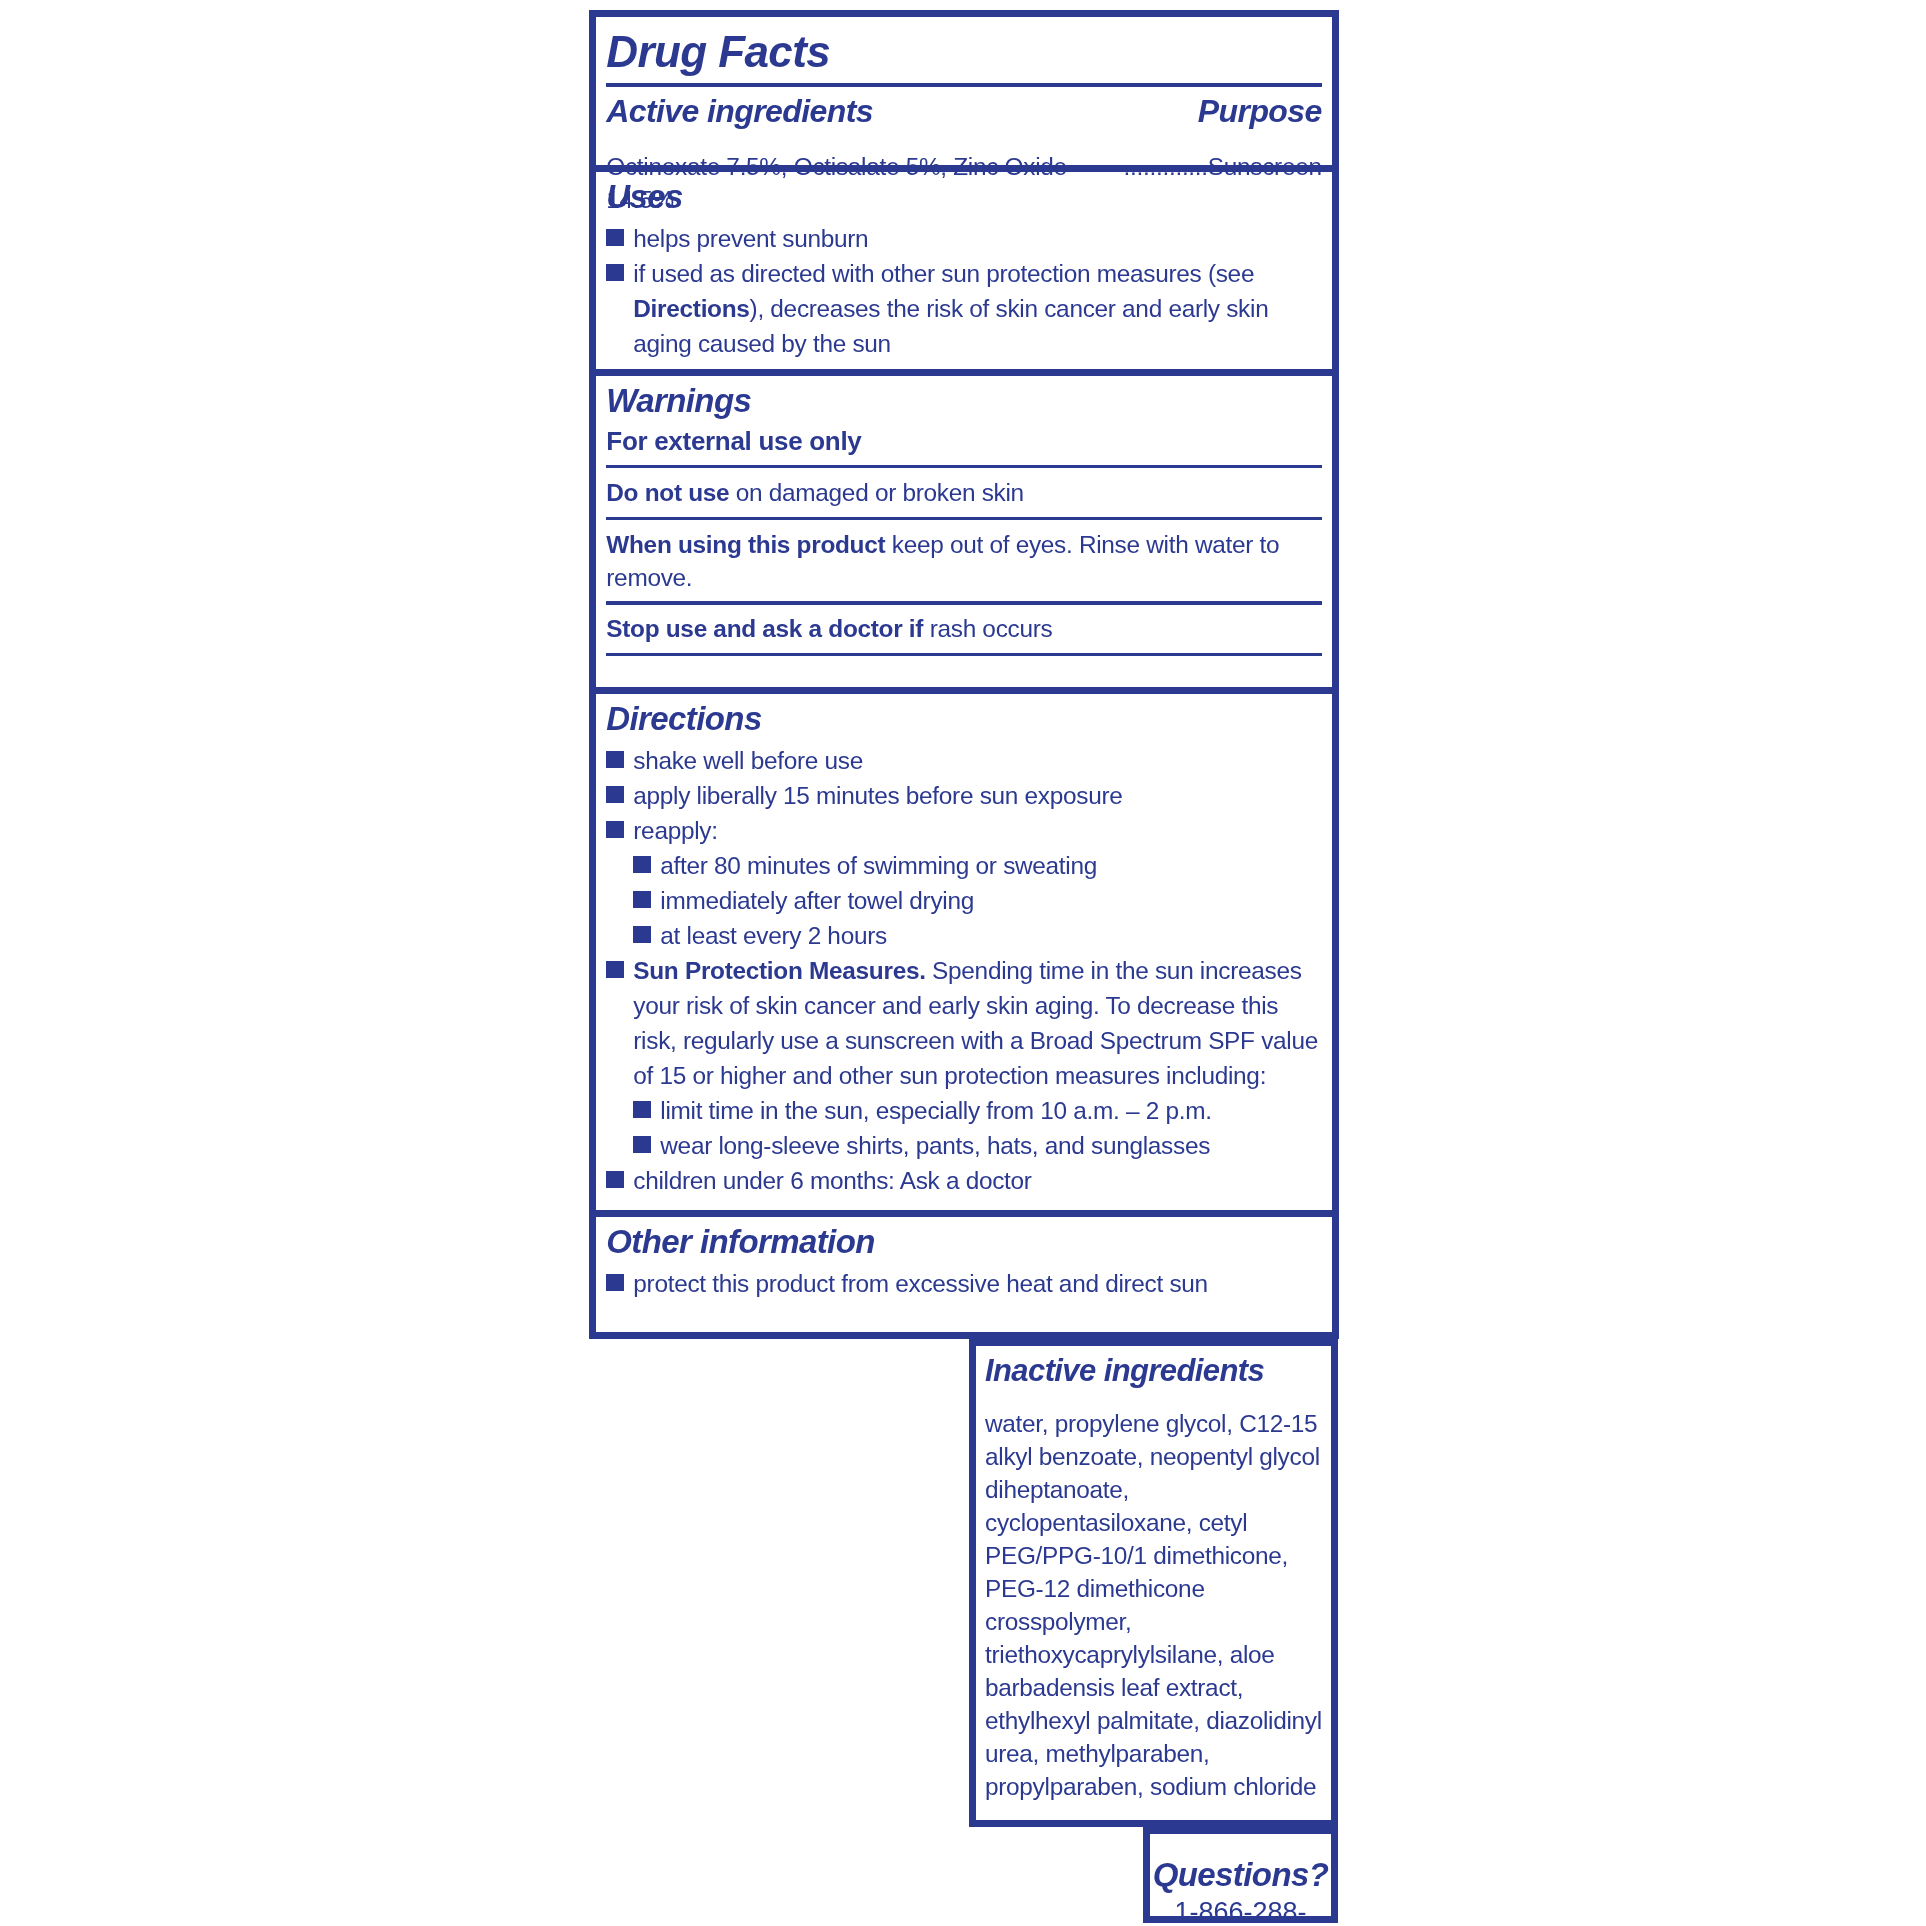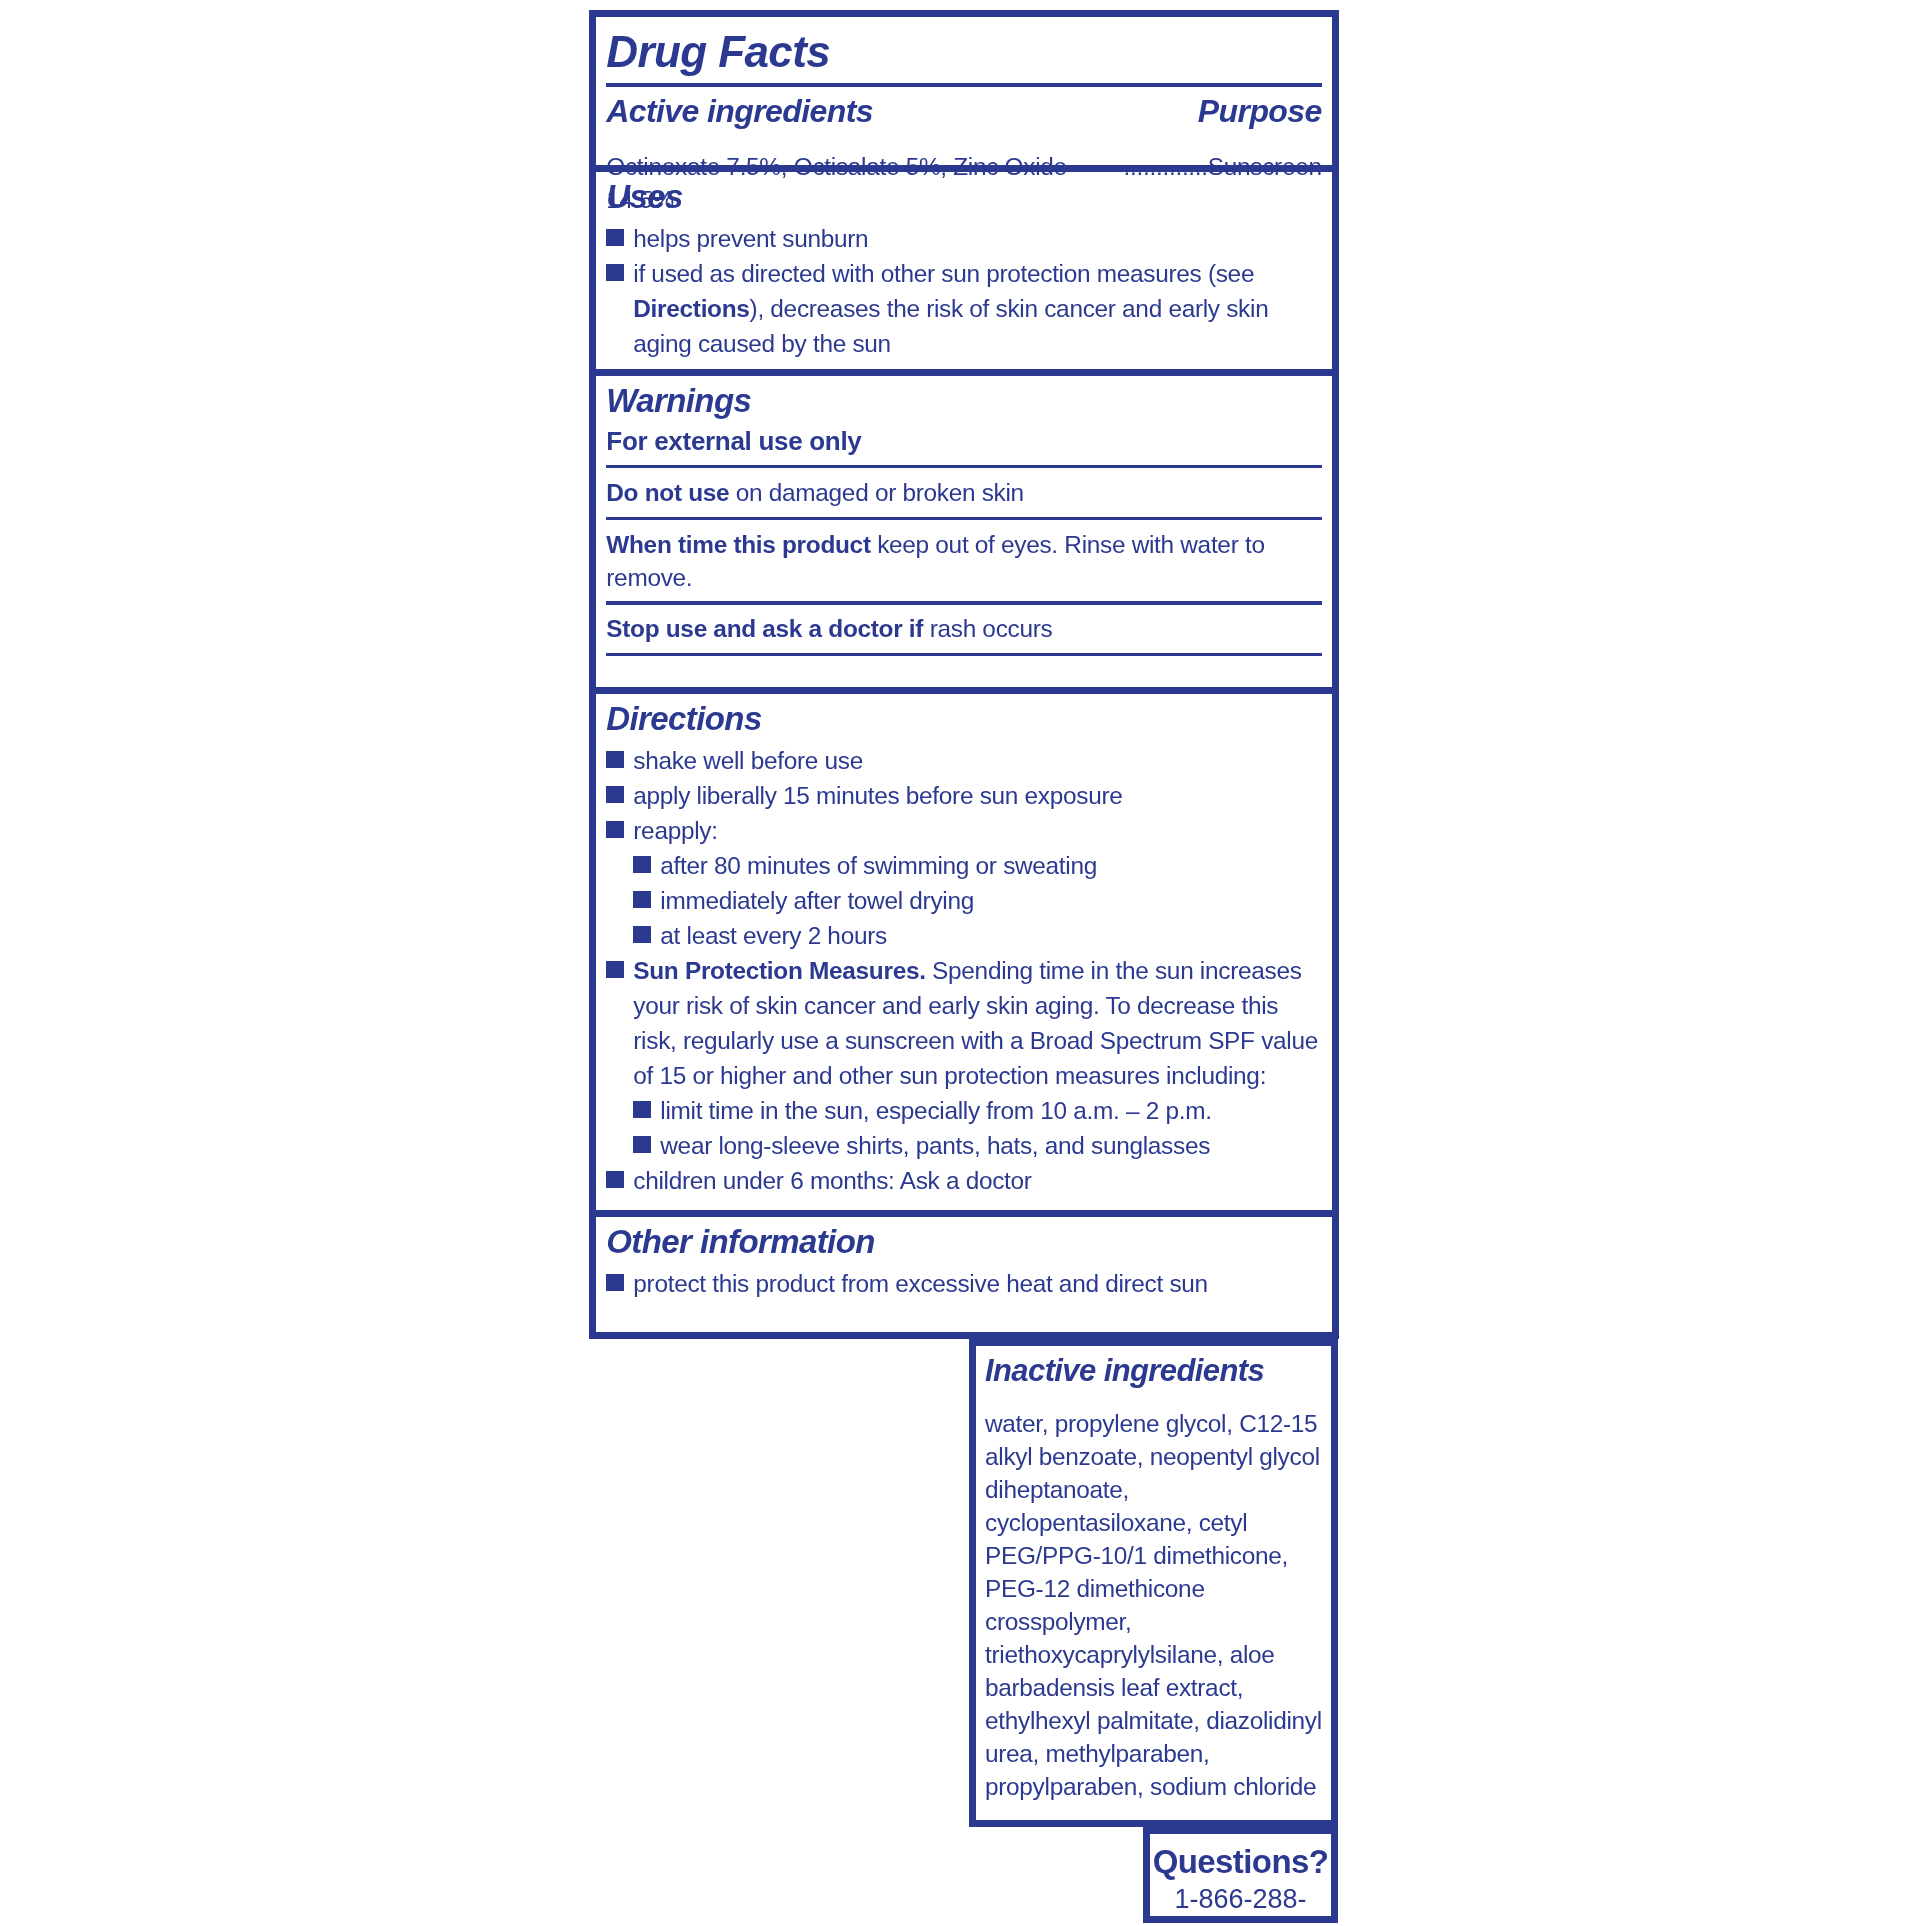--- a/index.html
+++ b/index.html
@@ -63,22 +63,22 @@
   .warn-strong { font-size: 26px; font-weight: bold; line-height: 33px; }
   .w-rule { height: 3.2px; background: #2b3990; margin: 7.7px 0; }
 
   .inactive-box .inner { padding: 6.4px 9px; letter-spacing: -0.3px; }
   .inactive-head {
     font-size: 31px; font-weight: bold; font-style: italic;
     line-height: 37px; letter-spacing: -0.6px; margin-bottom: 18px;
   }
   .inactive-line { font-size: 24.4px; line-height: 33px; }
 
-  .q-head { font-size: 33px; font-weight: bold; 
-            line-height: 40px; margin-top: 8px; letter-spacing: -0.6px; }
+  .q-head { font-size: 33px; font-weight: bold; font-style: italic;
+            line-height: 40px; margin-top: 21px; letter-spacing: -0.6px; }
   .q-phone { font-size: 27px; line-height: 32px; margin-top: 1.3px; }
 </style>
 </head>
 <body>
 
 <div class="canvas">
 
   <div class="box main-box">
 
     <div class="section sec-drugfacts">
@@ -108,21 +108,21 @@
 
     <div class="section sec-warnings">
       <div class="sec-head">Warnings</div>
       <div class="warn-strong">For external use only</div>
       <div class="w-rule"></div>
       <div class="warn-line">
         <span class="b">Do not use</span><span> on damaged or broken skin</span>
       </div>
       <div class="w-rule"></div>
       <div class="warn-line">
-        <span class="b">When time this product</span><span> keep out of eyes. Rinse with water to remove.</span>
+        <span class="b">When using this product</span><span> keep out of eyes. Rinse with water to remove.</span>
       </div>
       <div class="w-rule"></div>
       <div class="warn-line">
         <span class="b">Stop use and ask a doctor if</span><span> rash occurs</span>
       </div>
       <div class="w-rule"></div>
     </div>
 
     <div class="section sec-directions">
       <div class="sec-head">Directions</div>

